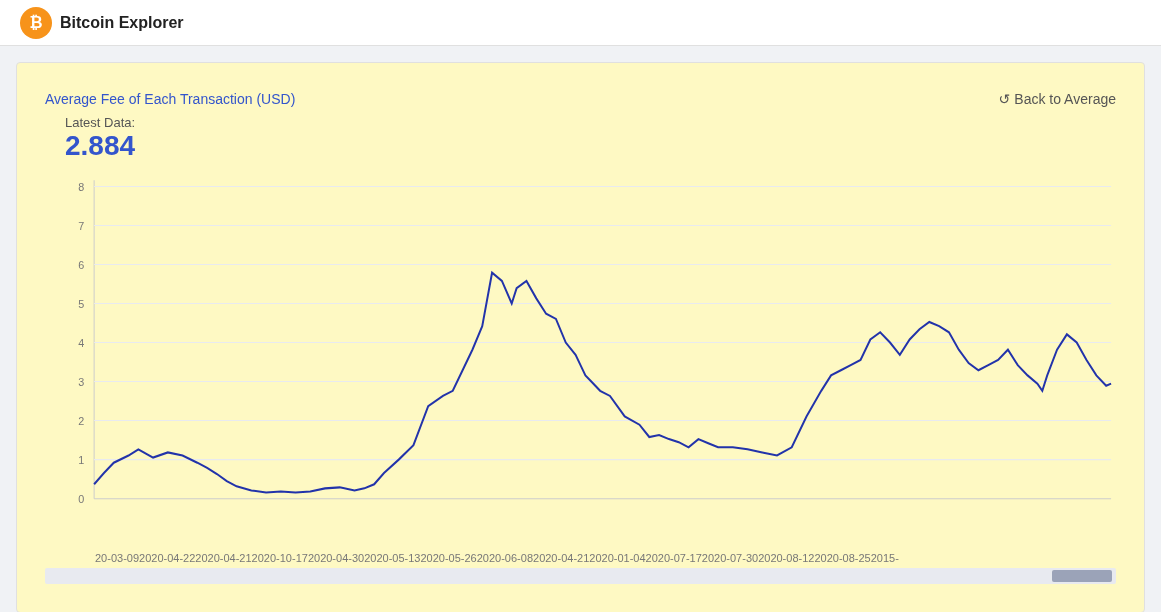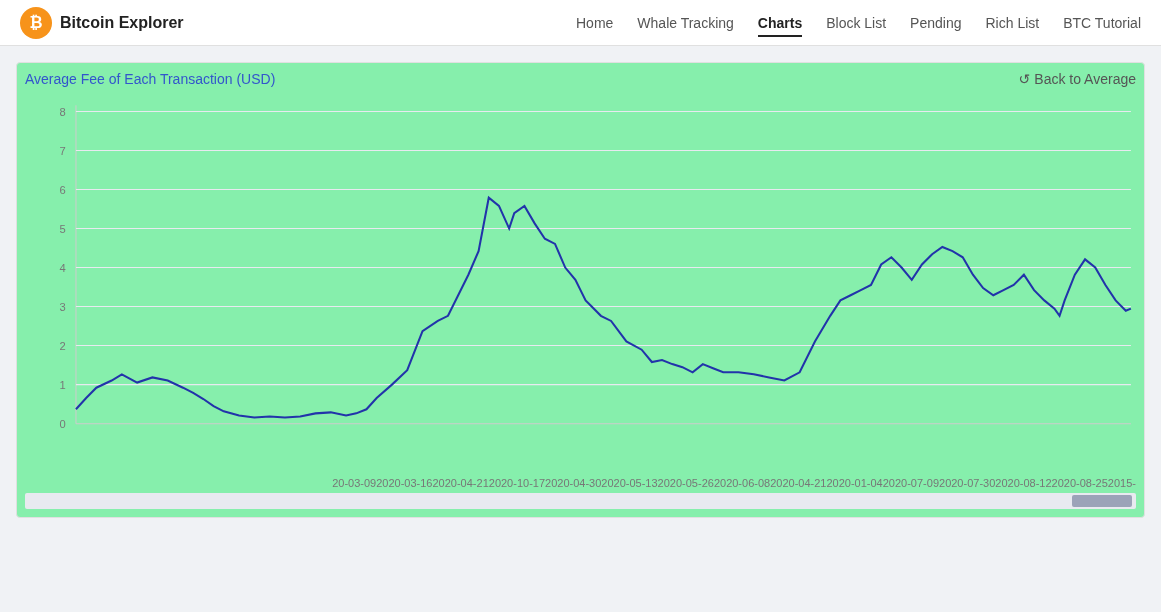--- a/index.html
+++ b/index.html
@@ -53,24 +53,24 @@
     .nav-links li a.active {
       color: #222;
       font-weight: bold;
       border-bottom: 2px solid #222;
     }
     
     .main-content {
       padding: 16px;
     }
     .chart-card {
-      background: #86efac;
+      background: #fef9c3;
       border: 1px solid #e0e0e0;
       border-radius: 4px;
-      padding: 8px;
+      padding: 28px;
       position: relative;
     }
     .chart-header {
       display: flex;
       justify-content: space-between;
       align-items: center;
       margin-bottom: 8px;
     }
     .chart-title {
       font-size: 14px;
@@ -132,43 +132,38 @@
     }
   </style>
 </head>
 <body>
 
 <nav>
   <div class="nav-logo">
     <div class="nav-logo-icon">₿</div>
     <span>Bitcoin Explorer</span>
   </div>
-  <ul class="nav-links">
-  <li><a href="#">Home</a></li>
-      <li><a href="#">Whale Tracking</a></li>
-      <li><a href="#" class="active">Charts</a></li>
-      <li><a href="#">Block List</a></li>
-      <li><a href="#">Pending</a></li>
-      <li><a href="#">Rich List</a></li>
-      <li><a href="#">BTC Tutorial</a></li>
-    </ul>
 </nav>
 
 <div class="main-content">
   <div class="chart-card">
     <div class="chart-header">
       <div class="chart-title">
         <span>Average Fee of Each Transaction </span><span style="color:#3355cc;">(USD)</span>
       </div>
       <button class="back-btn">
         <span style="font-size:14px;">↺</span>
         <span>Back to Average</span>
       </button>
     </div>
 
+    <div class="latest-data">
+      <div class="latest-label">Latest Data:</div>
+      <div class="latest-value">2.884</div>
+    </div>
 
     <div class="chart-area">
       <svg class="chart-svg" viewBox="0 0 1090 370" preserveAspectRatio="none">
 
         <line x1="50" y1="10" x2="50" y2="320" stroke="#ccc" stroke-width="1"></line>
         <line x1="50" y1="320" x2="1085" y2="320" stroke="#ccc" stroke-width="1"></line>
 
         <line x1="50" y1="282" x2="1085" y2="282" stroke="#e8eaf0" stroke-width="1"></line>
         <line x1="50" y1="244" x2="1085" y2="244" stroke="#e8eaf0" stroke-width="1"></line>
         <line x1="50" y1="206" x2="1085" y2="206" stroke="#e8eaf0" stroke-width="1"></line>
@@ -281,32 +276,32 @@
             1040,160
             1050,168
             1060,185
             1070,200
             1080,210
             1085,208
           "></polyline>
       </svg>
     </div>
 
-    <div style="display:flex; justify-content:flex-end; padding-left:50px; margin-top:2px; font-size:11px; color:#777;">
+    <div style="display:flex; justify-content:flex-start; padding-left:50px; margin-top:2px; font-size:11px; color:#777;">
       <span>20-03-09</span>
-      <span>2020-03-16</span>
+      <span>2020-04-22</span>
       <span>2020-04-21</span>
       <span>2020-10-17</span>
       <span>2020-04-30</span>
       <span>2020-05-13</span>
       <span>2020-05-26</span>
       <span>2020-06-08</span>
       <span>2020-04-21</span>
       <span>2020-01-04</span>
-      <span>2020-07-09</span>
+      <span>2020-07-17</span>
       <span>2020-07-30</span>
       <span>2020-08-12</span>
       <span>2020-08-25</span>
       <span>2015-</span>
     </div>
 
     <div class="scrollbar-area">
       <div class="scrollbar-thumb"></div>
     </div>
   </div>

